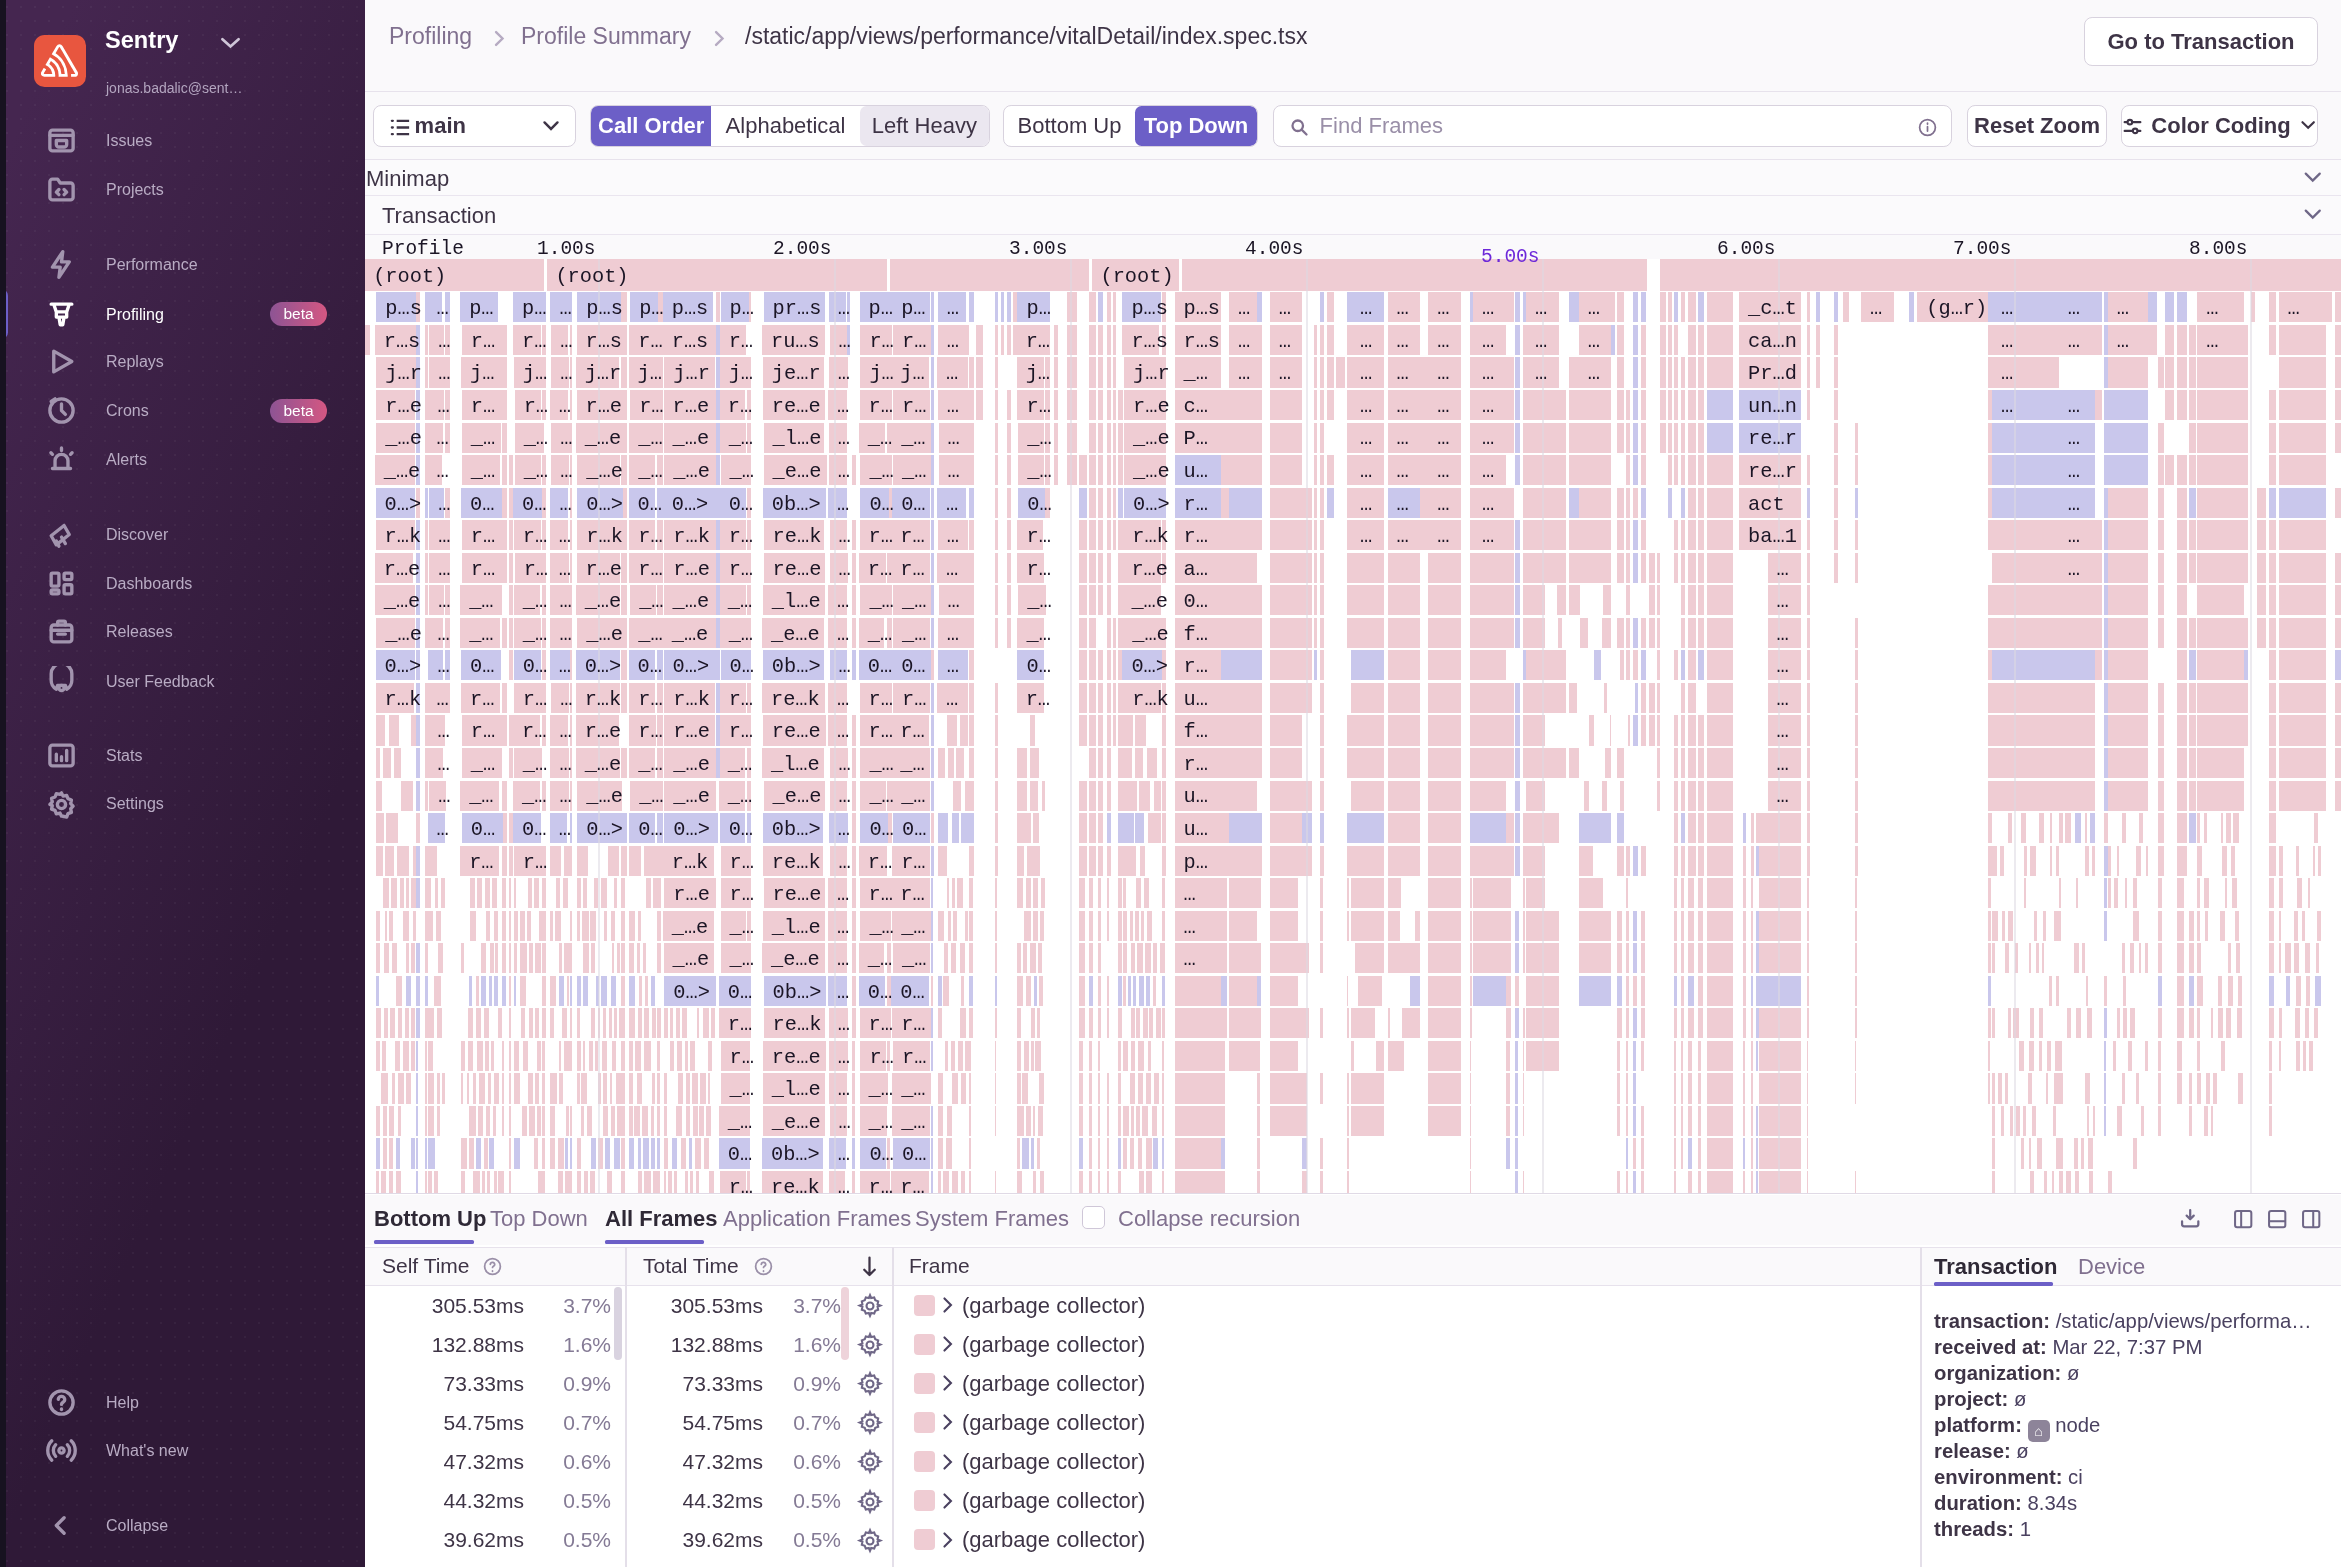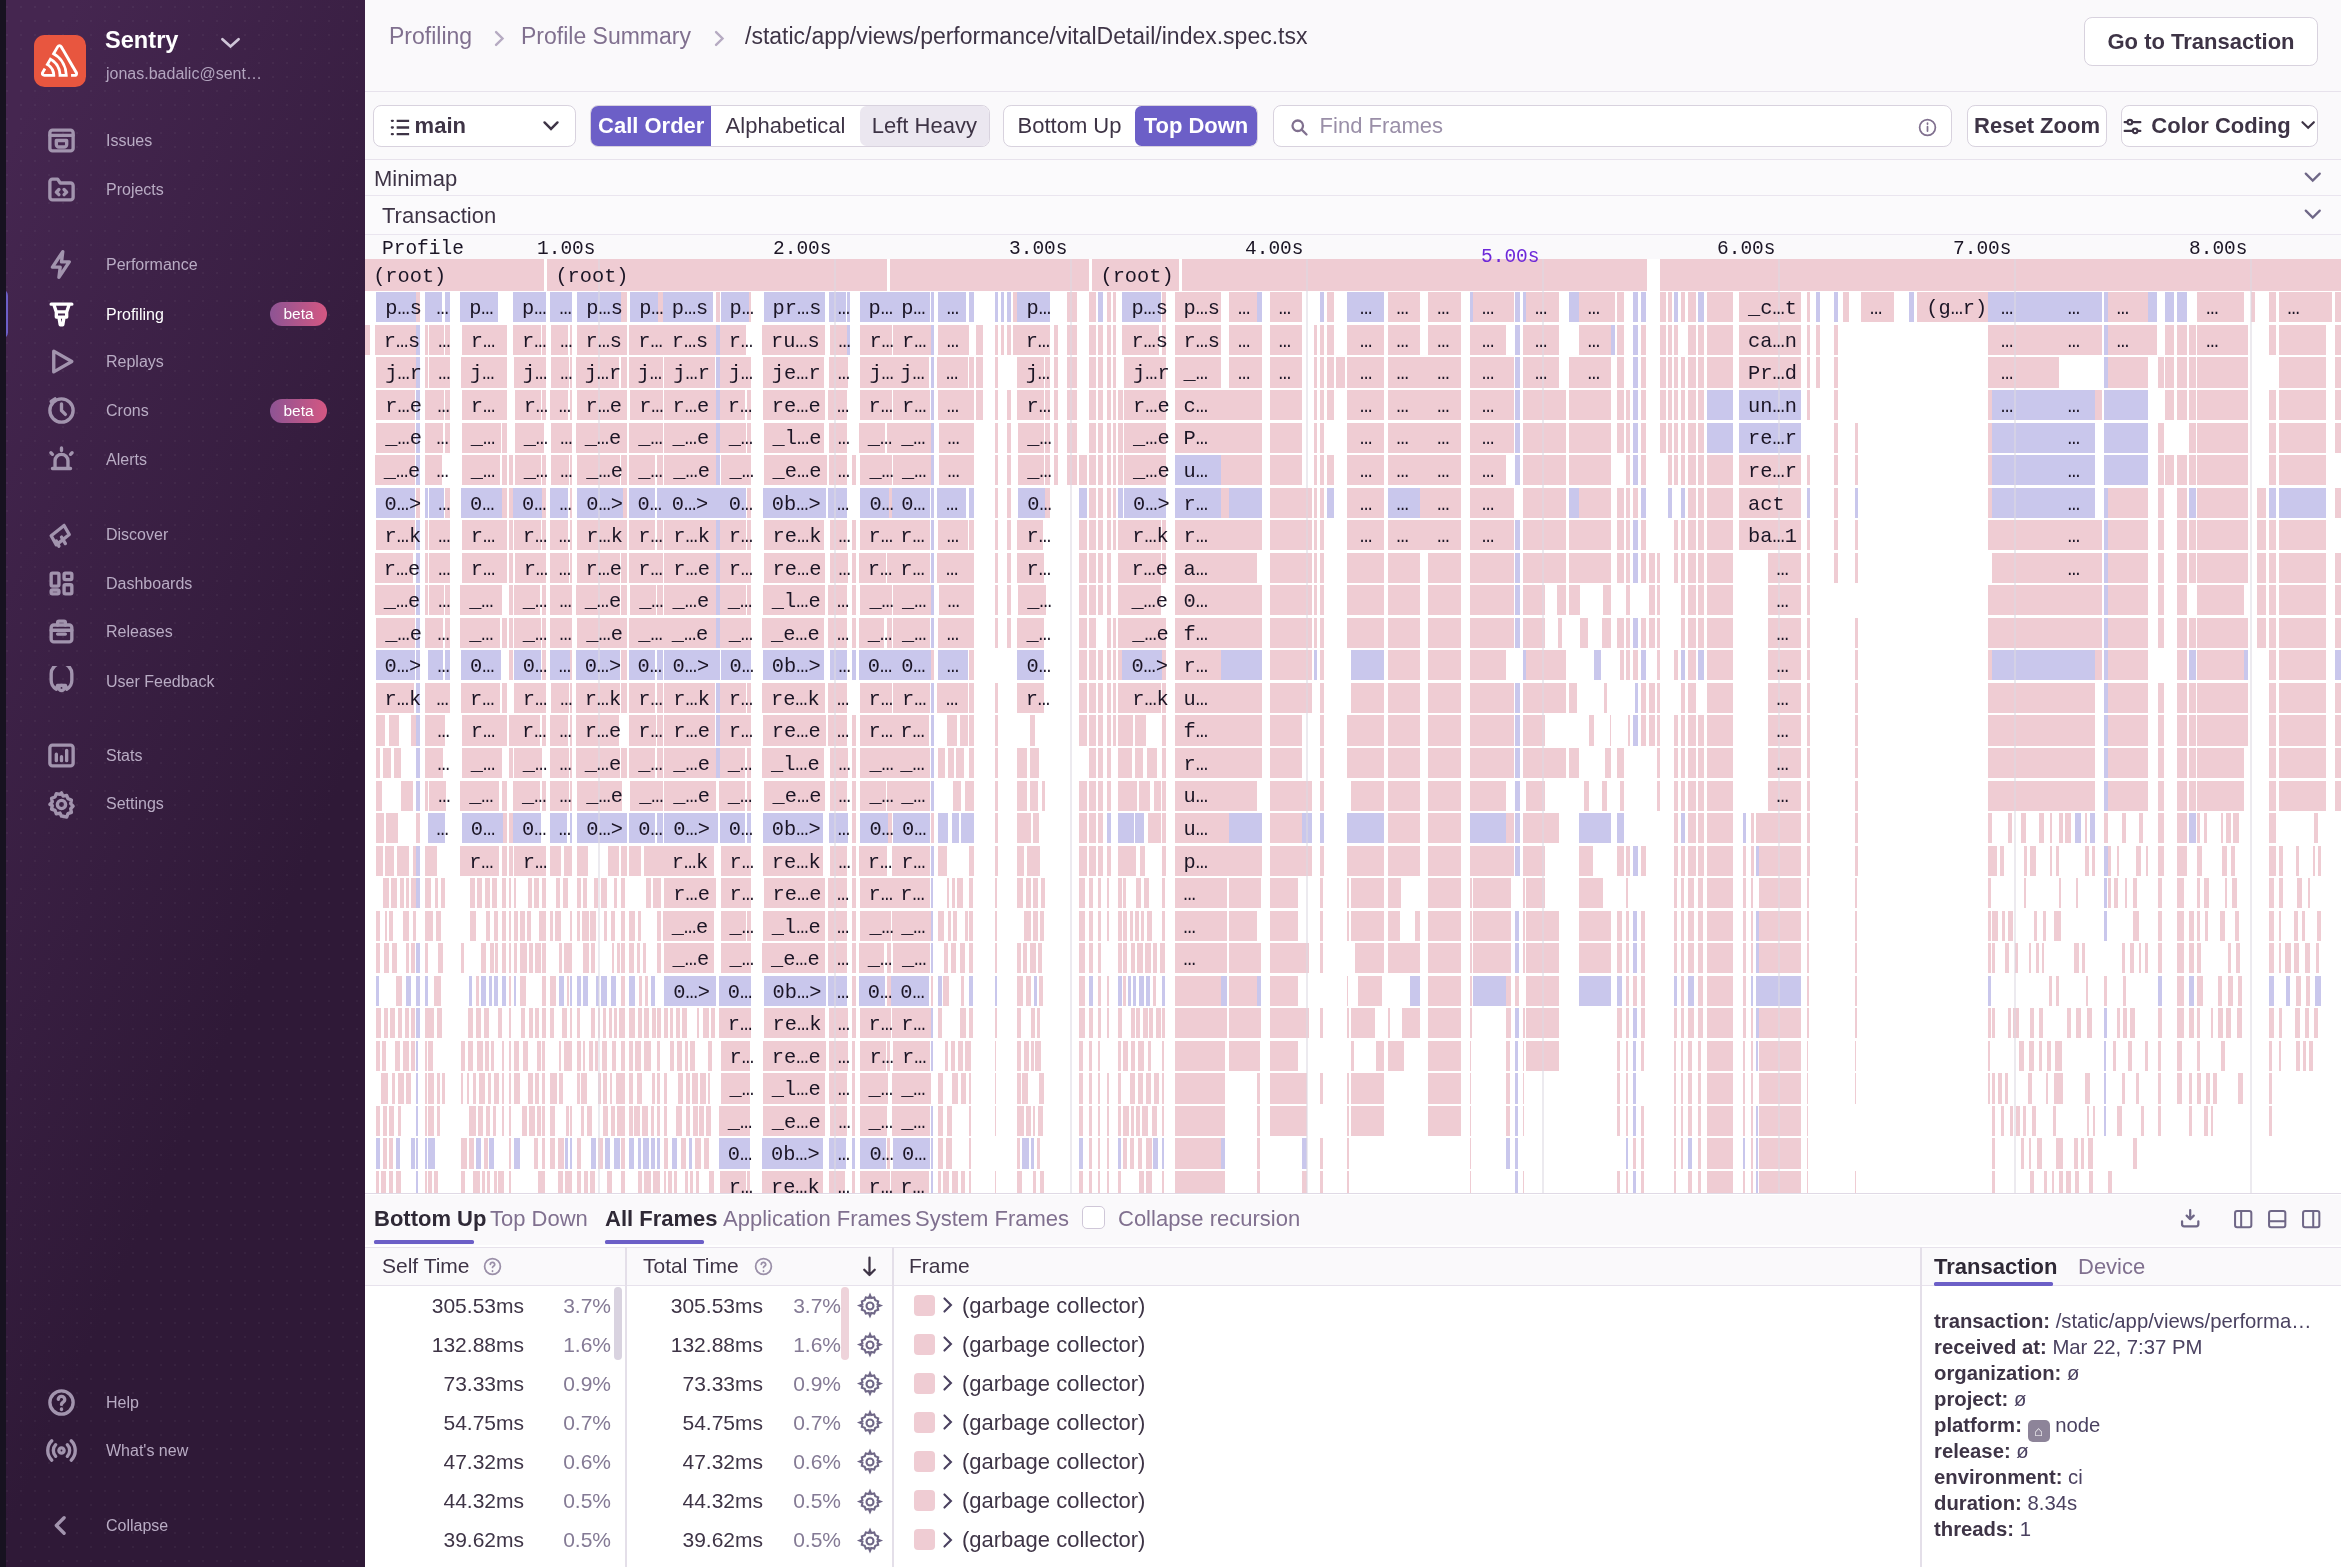--- a/index.html
+++ b/index.html
@@ -516,21 +516,21 @@
         <circle cx="15" cy="17" r="2.6" fill="#faf9fb"></circle>
       </g>
     </svg>
   Color Coding
   <svg width="16.3" height="11.4" viewBox="0 0 22 16" style="margin-left:9.8px">
       <path d="M3 3l8 8 8-8" stroke="#3e3446" stroke-width="3" fill="none" stroke-linecap="round"></path>
     </svg>
 </div>
 
 <div class="abs" style="left:365px;top:160px;width:1977px;height:36px;background:#fbfafc;border-bottom:1.6px solid #eae5ef"></div>
-<div class="rowlabel" style="left:374px;top:166px">Minimap</div>
+<div class="rowlabel" style="left:366px;top:166px">Minimap</div>
 <svg class="abs" style="left:2303px;top:171px" width="19.5" height="14" viewBox="0 0 22 16">
     <path d="M3 3l8 8 8-8" stroke="#6f6787" stroke-width="2.6" fill="none" stroke-linecap="round"></path>
   </svg>
 <div class="abs" style="left:365px;top:196px;width:1977px;height:39px;background:#fbfafc;border-bottom:1.6px solid #eae5ef"></div>
 <div class="rowlabel" style="left:382px;top:203px">Transaction</div>
 <svg class="abs" style="left:2303px;top:208px" width="19.5" height="14" viewBox="0 0 22 16">
     <path d="M3 3l8 8 8-8" stroke="#6f6787" stroke-width="2.6" fill="none" stroke-linecap="round"></path>
   </svg>
 <div class="abs mono" style="left:382px;top:238px;font-size:19.5px;color:#1b1525">Profile</div>
 <div class="abs mono" style="left:537px;top:238px;font-size:19.5px;color:#1b1525">1.00s</div>
@@ -722,21 +722,21 @@
  <div class="dots"></div>
  <div class="abs" style="left:34px;top:35px;width:52px;height:52px;border-radius:10.6px;background:#e8563f">
   <svg viewBox="0 0 50 44" width="37" height="33" style="margin:9px 0 0 7.3px">
    <path fill="#ffffff" d="M29,2.26a4.67,4.67,0,0,0-8,0L14.42,13.53A32.21,32.21,0,0,1,32.17,40.19H27.55A27.68,27.68,0,0,0,12.09,17.47L6,28a15.92,15.92,0,0,1,9.23,12.17H4.62A.76.76,0,0,1,4,39.06l2.94-5a10.74,10.74,0,0,0-3.36-1.9l-2.91,5a4.54,4.54,0,0,0,1.69,6.24A4.66,4.66,0,0,0,4.62,44H19.15a19.4,19.4,0,0,0-8-17.31l2.31-4A23.87,23.87,0,0,1,23.76,44H36.07a35.88,35.88,0,0,0-16.41-31.8l4.67-8a.77.77,0,0,1,1.05-.27c.53.29,20.29,34.77,20.66,35.17a.76.76,0,0,1-.68,1.13H40.6q.09,1.91,0,3.81h4.78A4.59,4.59,0,0,0,50,39.43a4.49,4.49,0,0,0-.62-2.28Z"></path>
   </svg>
  </div>
  <div class="abs" style="left:105px;top:27px;color:#fff;font-weight:bold;font-size:23.6px">Sentry</div>
  <svg class="abs" style="left:220px;top:36px" width="21" height="14.6" viewBox="0 0 26 18">
       <path d="M3 4l10 9L23 4" stroke="#cfc6d8" stroke-width="3.4" fill="none" stroke-linecap="round"></path>
     </svg>
- <div class="abs" style="left:106px;top:65px;color:#b3a5bf;font-size:16px">jonas.badalic@sent…</div>
+ <div class="abs" style="left:106px;top:80px;color:#b3a5bf;font-size:14px">jonas.badalic@sent…</div>
  <div id="activebar"></div>
  <div class="navico" style="top:125px"><svg viewBox="0 0 24 24" width="31" height="31">
         <g stroke="#a294ae" stroke-width="2.6" fill="none" stroke-linecap="round" stroke-linejoin="round">
           <rect x="3" y="4" width="18" height="16" rx="2"></rect>
           <path d="M3 8h18M8 12h8v3a2 2 0 01-2 2h-4a-2-2 0 01-2-2z"></path>
         </g>
       </svg></div>
     <div class="navtxt" style="top:130px">Issues</div>
  <div class="navico" style="top:174px"><svg viewBox="0 0 24 24" width="31" height="31">
         <g stroke="#a294ae" stroke-width="2.6" fill="none" stroke-linecap="round" stroke-linejoin="round">

